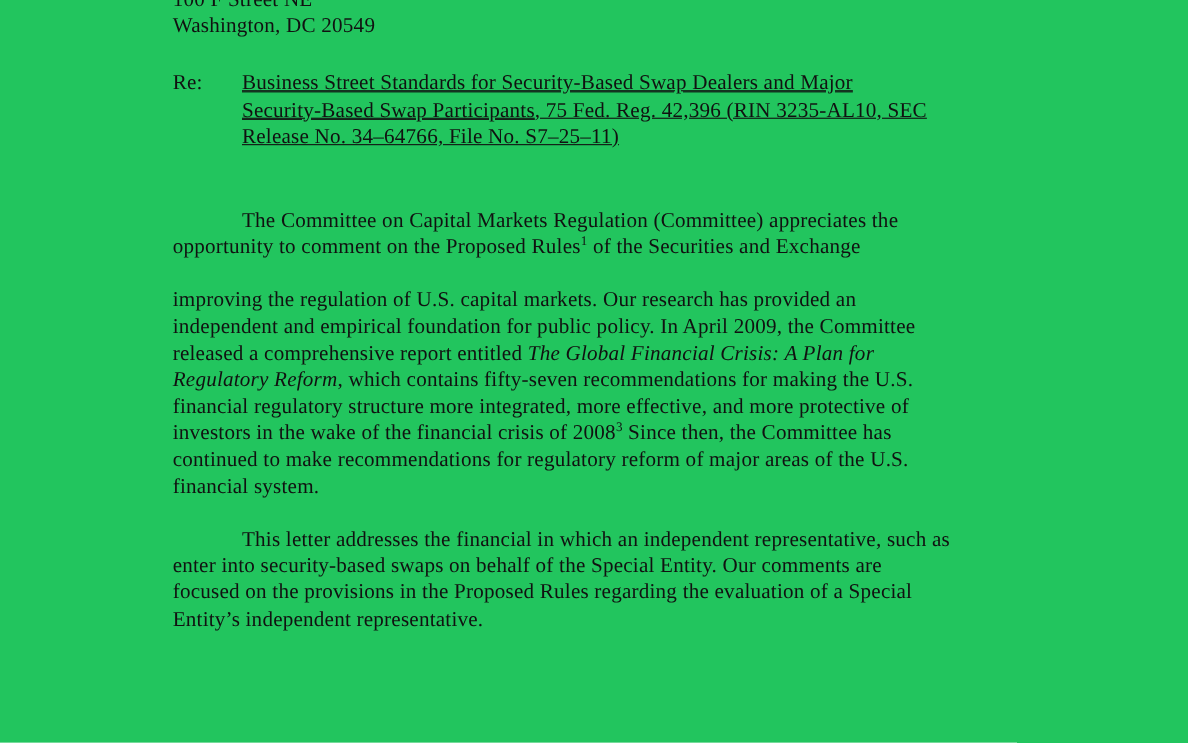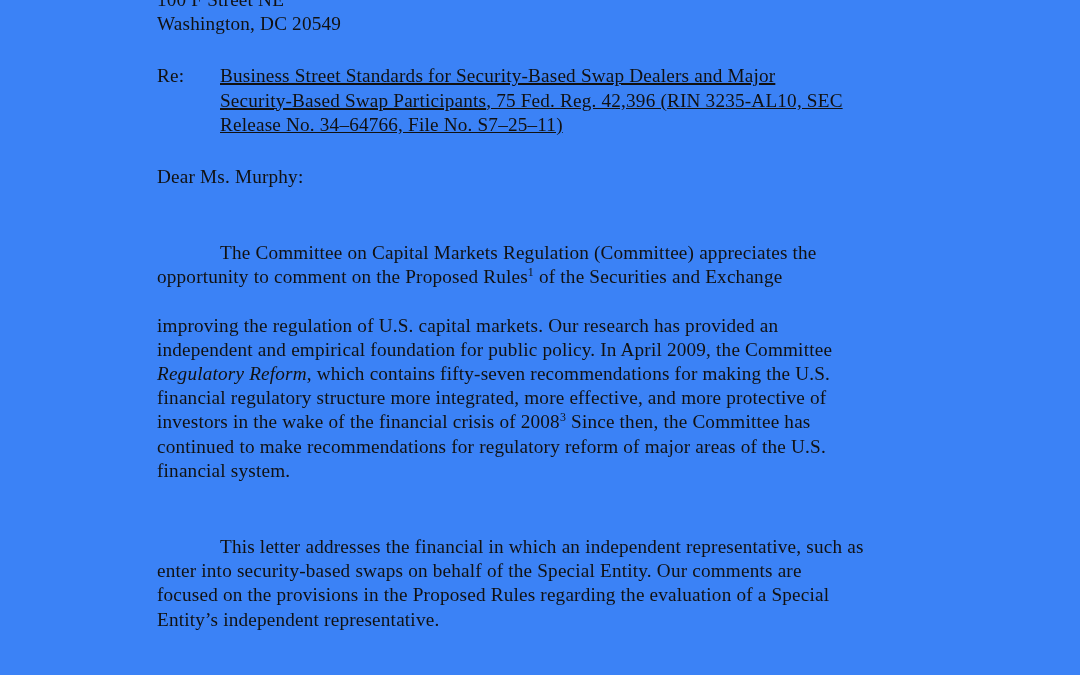--- a/index.html
+++ b/index.html
@@ -13,21 +13,21 @@
     overflow: hidden;
     font-family: "Liberation Serif", "DejaVu Serif", serif;
     color: #111111;
     -webkit-font-smoothing: antialiased;
   }
 
   .page {
     position: relative;
     width: 1080px;
     height: 675px;
-    background: #3b82f6;
+    background: #22c55e;
     overflow: hidden;
   }
 
   
   .doc {
     position: absolute;
     left: 157px;
     top: -12px;              
     width: 765px;
     font-size: 19.2px;
@@ -58,21 +58,21 @@
   .re-body { margin: 0; }
 
   .underline { text-decoration: underline; text-underline-offset: 2px; }
 
   p.para {
     margin: 0;
     text-indent: 63px;
     text-align: left;
   }
   p.para .l { display: block; white-space: nowrap; text-indent: 0; }
-  p.para .l.first { text-indent: 63px; margin-top: 28px; }
+  p.para .l.first { text-indent: 63px; }
 
   .ital { font-style: italic; }
 
   sup {
     font-size: 0.62em;
     vertical-align: super;
     line-height: 0;
   }
 </style>
 </head>
@@ -92,34 +92,34 @@
       <span class="re-label">Re:</span>
       <div class="re-body">
         <div class="line"><span class="underline">Business Street Standards for Security-Based Swap Dealers and Major</span></div>
         <div class="line"><span class="underline">Security-Based Swap Participants</span><span>, 75 Fed. Reg. 42,396 (RIN 3235-AL10, SEC</span></div>
         <div class="line">Release No. 34–64766, File No. S7–25–11)</div>
       </div>
     </div>
 
     <div class="gap-dear"></div>
 
-    <div class="line">Dear Ms. Murphy:</div>
 
     <div class="gap-para"></div>
 
     <p class="para">
       <span class="l first">The Committee on Capital Markets Regulation (Committee) appreciates the</span>
       <span class="l"><span>opportunity to comment on the Proposed Rules</span><sup>1</sup><span> of the Securities and Exchange</span></span>
     </p>
 
     <div class="gap-para"></div>
 
     <p class="para">
       <span class="l">improving the regulation of U.S. capital markets. Our research has provided an</span>
       <span class="l">independent and empirical foundation for public policy. In April 2009, the Committee</span>
+      <span class="l"><span>released a comprehensive report entitled </span><span class="ital">The Global Financial Crisis: A Plan for</span></span>
       <span class="l"><span class="ital">Regulatory Reform</span><span>, which contains fifty-seven recommendations for making the U.S.</span></span>
       <span class="l">financial regulatory structure more integrated, more effective, and more protective of</span>
       <span class="l"><span>investors in the wake of the financial crisis of 2008</span><sup>3</sup><span> Since then, the Committee has</span></span>
       <span class="l">continued to make recommendations for regulatory reform of major areas of the U.S.</span>
       <span class="l">financial system.</span>
     </p>
 
     <div class="gap-para"></div>
 
     <p class="para">

